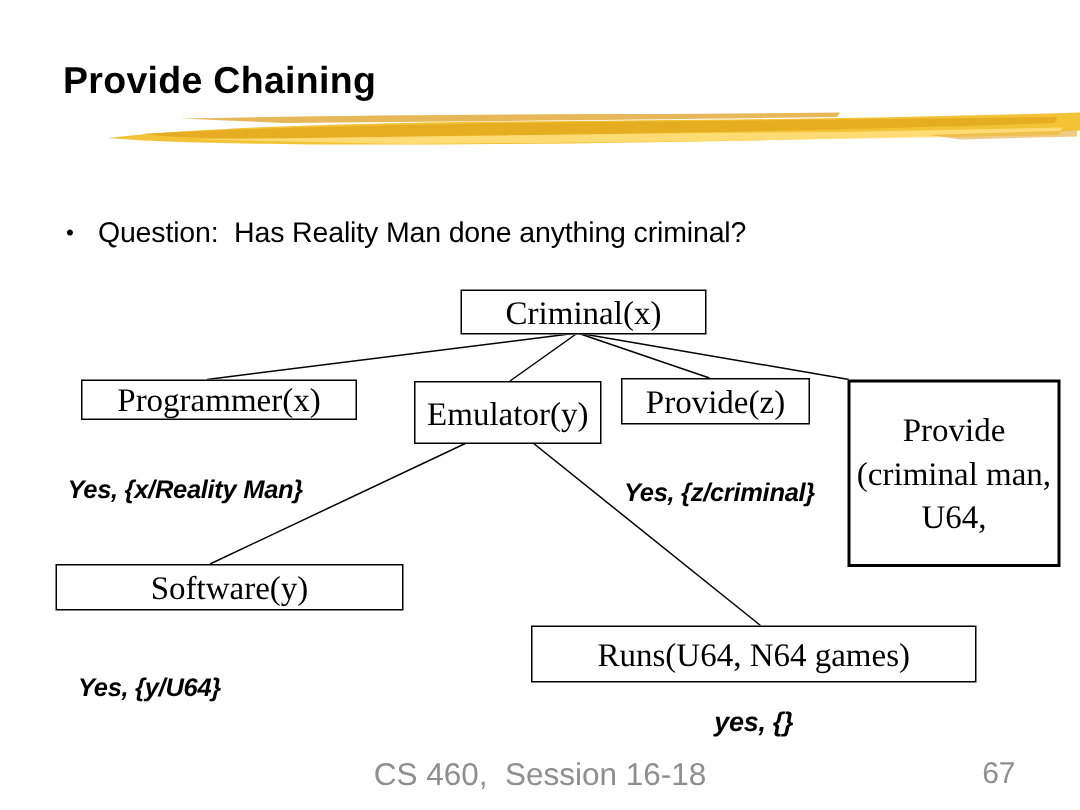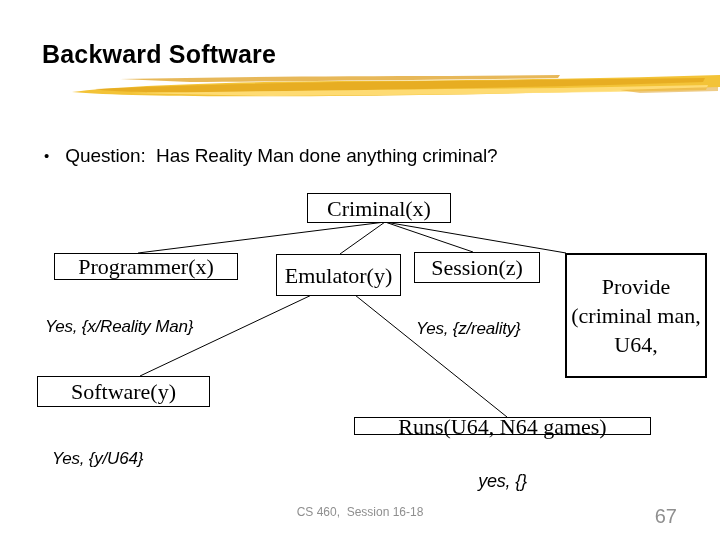--- a/index.html
+++ b/index.html
@@ -46,56 +46,56 @@
     position:absolute;z-index:2;
     background:#ffffff;
     border:1px solid var(--c-box-border);
     font-family:"Liberation Serif", serif;
     font-size:22px;line-height:27px;
     display:flex;align-items:center;justify-content:center;
     text-align:center;
     box-sizing:border-box;
     white-space:pre;
   }
-  .node-criminal {left:307px;top:193px;width:144px;height:30px;}
+  .node-criminal {left:307px;top:193px;width:164px;height:30px;}
   .node-programmer{left:54px; top:253px;width:184px;height:27px;}
   .node-emulator {left:276px;top:254px;width:125px;height:42px;}
   .node-people   {left:414px;top:252px;width:126px;height:31px;}
   .node-provide  {left:565px;top:253px;width:142px;height:125px;
                   border-width:2px;flex-direction:column;justify-content:center;
                   line-height:29px;}
-  .node-software {left:37px; top:376px;width:173px;height:31px;}
-  .node-runs     {left:354px;top:417px;width:297px;height:18px;}
+  .node-software {left:37px; top:376px;width:232px;height:31px;}
+  .node-runs     {left:354px;top:417px;width:297px;height:38px;}
   .annotation{
     position:absolute;z-index:2;
-    font-size:17px;font-style:italic;font-weight:normal;
+    font-size:17px;font-style:italic;font-weight:bold;
     letter-spacing:-0.2px;
     white-space:pre;
   }
   .ann-x{left:45px;top:317px;}
   .ann-z{left:416px;top:319px;}
   .ann-y{left:52px;top:449px;}
   .ann-runs{left:354px;top:424px;width:297px;text-align:center;font-size:18px;margin-top:47px;}
   .footer-course{
     position:absolute;left:0;top:505px;width:720px;
     text-align:center;
-    font-size:12px;color:var(--c-footer-text);
+    font-size:21px;color:var(--c-footer-text);
     white-space:pre;
   }
   .footer-page{
     position:absolute;top:505px;right:43px;
     font-size:20px;color:var(--c-footer-text);
   }
 </style>
 </head>
 <body>
 
 <div class="slide">
 
-  <div class="page-title">Backward Software</div>
+  <div class="page-title">Provide Chaining</div>
 
   <svg class="brush" viewBox="0 0 720 34" aria-hidden="true">
     <path class="b-main" d="M72,22 C120,16 220,12 340,11 C470,10 590,9 720,5 L720,17
              C600,22 460,25 330,26 C215,27 115,26 72,22 Z"></path>
     <path class="b-dark" opacity="0.55" d="M95,19 C180,15 300,12 430,11 L705,8 L703,12
              C560,17 380,20 240,22 C160,23 108,22 95,19 Z"></path>
     <path class="b-dark" opacity="0.7" d="M120,9 C220,7 330,6 450,6 L560,5 L558,8 C430,10 300,11 190,12 Z"></path>
     <path class="b-light" opacity="0.85" d="M130,23 C260,21 420,19 560,18 L708,15 L706,20
              C570,23 400,25 270,26 Z"></path>
     <path class="b-dark" opacity="0.5" d="M620,20 L718,17 L718,21 L640,23 Z"></path>
@@ -114,35 +114,35 @@
     <line x1="337" y1="283" x2="140" y2="376"></line>
     <line x1="340" y1="283" x2="507" y2="417"></line>
   </svg>
 
   <div class="node node-criminal">Criminal(x)</div>
 
   <div class="node node-programmer">Programmer(x)</div>
 
   <div class="node node-emulator">Emulator(y)</div>
 
-  <div class="node node-people">Session(z)</div>
+  <div class="node node-people">Provide(z)</div>
 
   <div class="node node-provide">
     <div>Provide</div>
     <div>(criminal man,</div>
     <div>U64,</div>
   </div>
 
   <div class="node node-software">Software(y)</div>
 
   <div class="node node-runs">Runs(U64, N64 games)</div>
 
   <div class="annotation ann-x">Yes, {x/Reality Man}</div>
 
-  <div class="annotation ann-z">Yes, {z/reality}</div>
+  <div class="annotation ann-z">Yes, {z/criminal}</div>
 
   <div class="annotation ann-y">Yes, {y/U64}</div>
 
   <div class="annotation ann-runs">yes, {}</div>
 
   <div class="footer-course">CS 460,  Session 16-18</div>
 
   <div class="footer-page">67</div>
 
 </div>

